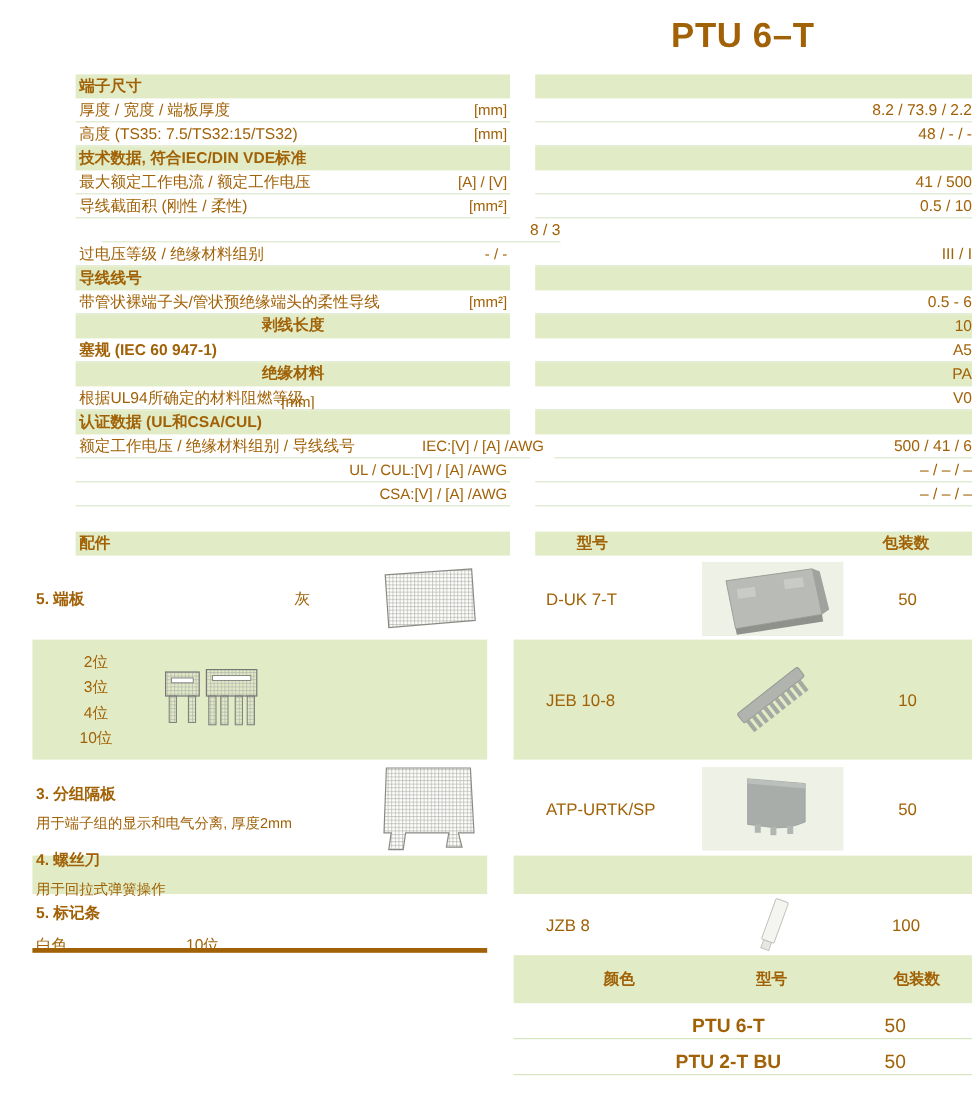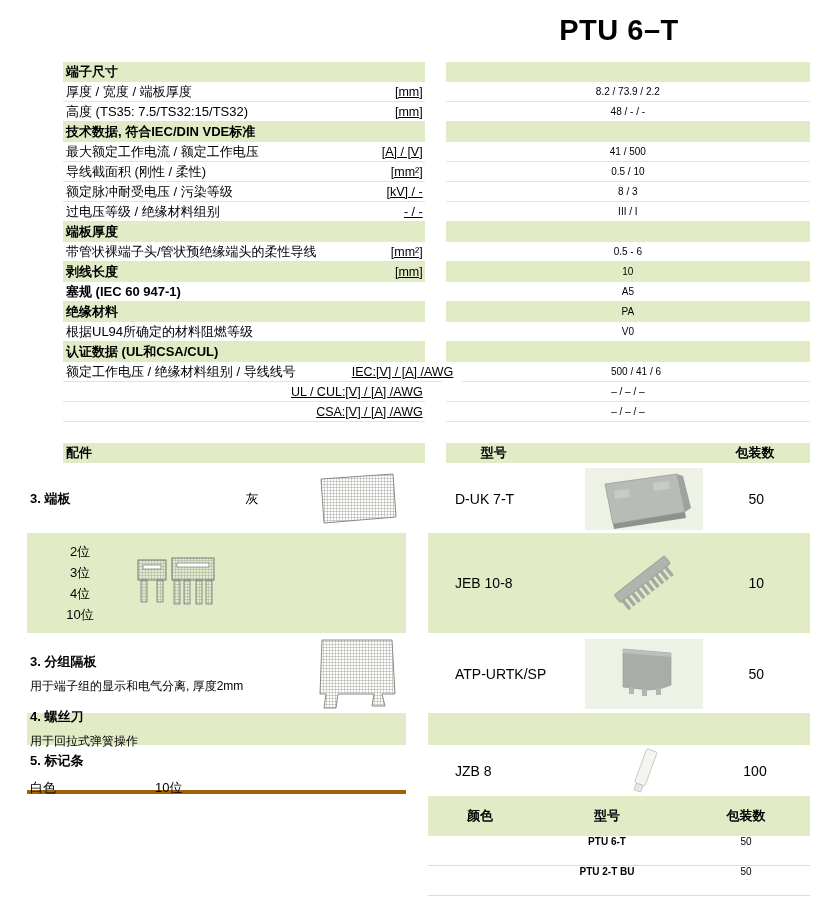--- a/index.html
+++ b/index.html
@@ -1,33 +1,33 @@
 <!DOCTYPE html>
 <html><head>
 <meta charset="utf-8">
 <style>
   html,body{margin:0;padding:0;background:#fff;}
   .page{position:relative;width:816px;height:912px;background:#fff;overflow:hidden;
-        font-family:"Liberation Sans","DejaVu Sans",sans-serif;color:#000000;}
+        font-family:"Liberation Sans","DejaVu Sans",sans-serif;color:#a16207;}
   .title{position:absolute;left:428px;top:14px;width:382px;text-align:center;
          font-size:29px;font-weight:600;letter-spacing:.5px;}
   .content{position:absolute;left:27px;top:62px;width:783px;}
   .srow{display:flex;height:20px;padding-left:36px;}
   .srow>div{box-sizing:border-box;}
   .cl{width:379px;}
   .gap{width:22px;}
   .cr{width:382px;}
   .hdr{background:#e1ecc6;font-weight:bold;font-size:13px;line-height:20px;padding-left:3px;white-space:nowrap;}
   .hdrbar{background:#e1ecc6;}
   .datal{display:flex;justify-content:space-between;align-items:center;
          padding:0 2px 0 3px;font-size:13px;border-bottom:1px solid #dce9cb;white-space:nowrap;gap:48px;}
-  .datar{text-align:center;font-size:10px;line-height:19px;border-bottom:1px solid #dce9cb;}
-  .green{background:#e1ecc6;border-bottom:none;}
+  .datar{text-align:right;font-size:13px;line-height:19px;border-bottom:1px solid #dce9cb;}
+  .green{background:#e1ecc6;border-bottom:none;flex-direction:column;}
   .b{font-weight:bold;}
-  .unit{font-size:12.5px;white-space:nowrap;margin-left:8px;text-decoration:underline;}
+  .unit{font-size:12.5px;white-space:nowrap;margin-left:8px;}
   
   .accwrap{margin-top:21px;}
   .acc-item{display:flex;}
   .acc-item>div{box-sizing:border-box;}
   .acc-l{width:379px;display:flex;align-items:center;padding:0 2px 0 3px;}
   .acc-r{width:382px;display:flex;align-items:center;}
   .name{font-weight:bold;font-size:13px;}
   .desc{font-size:12px;margin-top:7px;}
   .model{width:160px;padding-left:27px;font-size:14px;box-sizing:border-box;}
   .photo{flex:1;display:flex;justify-content:center;align-items:center;}
@@ -35,22 +35,22 @@
   .colorval{width:120px;text-align:center;font-size:13px;}
   .positions{width:100px;text-align:center;font-size:13px;line-height:21px;}
   .drawing{width:92px;display:flex;justify-content:center;}
   .nameblock{flex:1;}
   .item5l{display:block;padding-top:4px;border-bottom:4px solid #a16207;}
   .item5row{display:flex;margin-top:9px;font-size:13px;}
   .item5row .cv{width:125px;}
   .greenbg{background:#e1ecc6;}
   
   .variants{margin-left:401px;width:382px;margin-top:2px;box-sizing:border-box;}
-  .v-header{height:40px;background:#e1ecc6;display:flex;align-items:center;font-weight:bold;font-size:13px;}
-  .v-row{height:29px;display:flex;align-items:flex-start;border-bottom:1px solid #d8e6bf;font-size:10px;}
+  .v-header{height:40px;background:#e1ecc6;display:flex;align-items:center;font-weight:bold;font-size:13px;padding-left:36px;}
+  .v-row{height:29px;display:flex;align-items:flex-end;border-bottom:1px solid #d8e6bf;font-size:16px;}
   .vc1{width:104px;text-align:center;}
   .vc2{width:150px;text-align:center;}
   .vc3{flex:1;text-align:center;}
   .v-row .vc2{font-weight:600;}
   .dot{width:16px;height:14px;border-radius:50%;margin:0 auto;}
   .dot.black{background:#141414;}
   .dot.blue{background:#3d6ba1;}
 </style>
 </head>
 <body>
@@ -97,37 +97,33 @@
     </div>
     <div class="srow">
       <div class="cl datal">
           <span>导线截面积 (刚性 / 柔性)</span>
           <span class="unit">[mm²]</span>
         </div>
       <div class="gap"></div>
         <div class="cr datar">0.5 / 10</div>
     </div>
     <div class="srow">
-      <div class="cl datal">
-          <span>额定脉冲耐受电压 / 污染等级</span>
-          <span class="unit">[kV] / -</span>
-        </div>
       <div class="gap"></div>
         <div class="cr datar">8 / 3</div>
     </div>
     <div class="srow">
       <div class="cl datal">
           <span>过电压等级 / 绝缘材料组别</span>
           <span class="unit">- / -</span>
         </div>
       <div class="gap"></div>
         <div class="cr datar">III / I</div>
     </div>
     <div class="srow">
-      <div class="cl hdr">端板厚度</div>
+      <div class="cl hdr">导线线号</div>
         <div class="gap"></div>
         <div class="cr hdrbar"></div>
     </div>
     <div class="srow">
       <div class="cl datal">
           <span>带管状裸端子头/管状预绝缘端头的柔性导线</span>
           <span class="unit">[mm²]</span>
         </div>
       <div class="gap"></div>
         <div class="cr datar">0.5 - 6</div>
@@ -199,21 +195,21 @@
         <div class="cl hdr">配件</div>
         <div class="gap"></div>
         <div class="cr hdrbar" style="display:flex;font-weight:bold;font-size:13px;line-height:20px;">
           <span style="padding-left:35px;">型号</span>
           <span class="qty" style="margin-left:auto;font-weight:bold;font-size:13px;">包装数</span>
         </div>
       </div>
 
       <div class="acc-item" style="height:63px;margin-top:4px;">
         <div class="acc-l">
-          <div class="nameblock name">3. 端板</div>
+          <div class="nameblock name">5. 端板</div>
           <div class="colorval">灰</div>
           <div class="drawing">
             <svg width="80" height="54" viewBox="0 0 80 54">
               <defs>
                   <pattern id="g1" width="3" height="3" patternUnits="userSpaceOnUse">
                     <path d="M0 .5H3M.5 0V3" stroke="#b2b2ac" stroke-width="0.6" fill="none"></path>
                   </pattern>
                 </defs>
               <polygon points="3,7 75,2 78,45 6,51" fill="url(#g1)" stroke="#8a8a85" stroke-width="1"></polygon>
             </svg>

